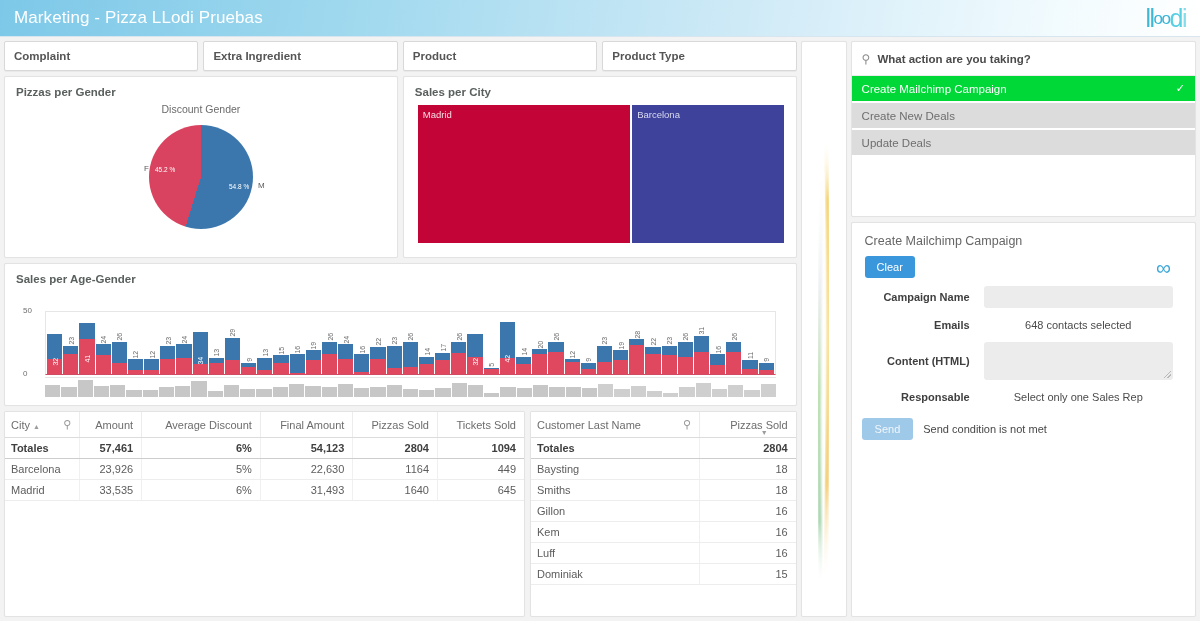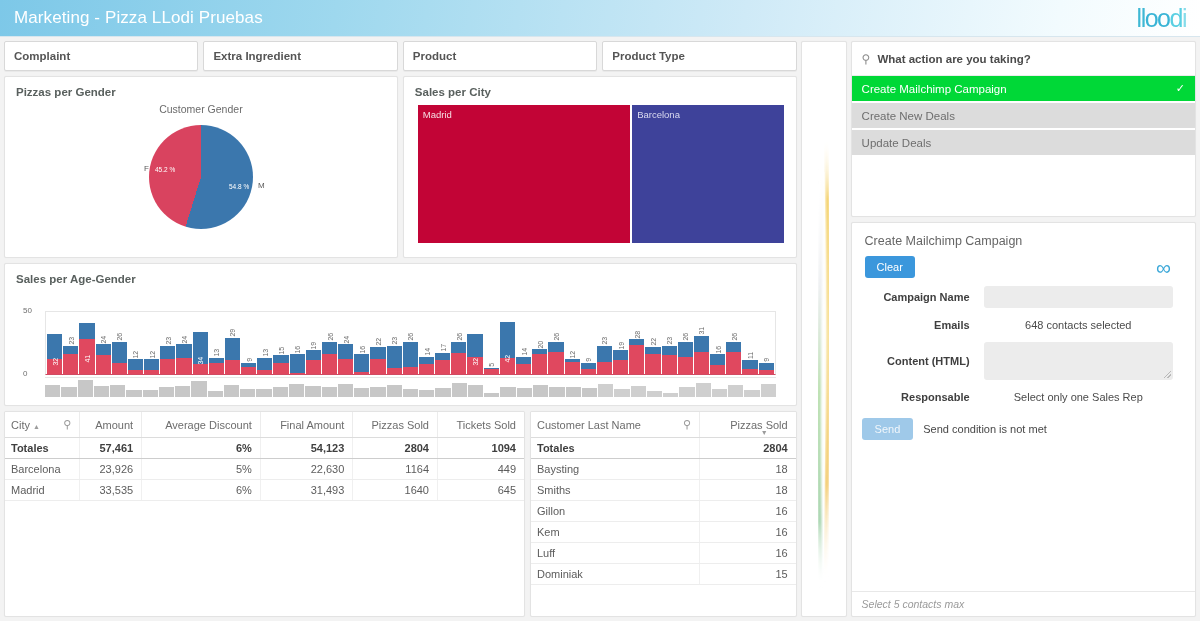--- a/index.html
+++ b/index.html
@@ -16,21 +16,21 @@
     height: 37px;
     background: linear-gradient(100deg, #7dc8e8 0%, #9ed8ee 28%, #cfeaf7 62%, #f2fbfe 88%, #ffffff 100%);
     display: flex; align-items: center; justify-content: space-between;
     padding: 0 14px;
     border-bottom: 1px solid #d7e6ee;
   }
   .header-title { font-size: 17px; color: #ffffff; letter-spacing: .1px; }
   .logo { display: flex; align-items: center; font-size: 25px; font-weight: 400;
           letter-spacing: -1.5px; line-height: 1; }
   .logo .l1 { color: #3fb8d4; }
-  .logo .oo { color: #39b4d6; margin: 12px 0px; font-size: 25px; }
+  .logo .oo { color: #39b4d6; margin: 12px 0px; font-size: 17px; }
   .logo .d  { color: #59cfe2; }
   .logo .i  { color: #86dcea; }
 
   
   .body-row { display: flex; height: 584px; padding: 4px 4px 4px 4px; gap: 4px; }
   .col-left { width: 794px; display: flex; flex-direction: column; gap: 5px; }
   .col-strip { width: 46px; }
   .col-right { width: 346px; display: flex; flex-direction: column; gap: 5px; }
 
   .card {
@@ -228,21 +228,21 @@
         <div class="filter-box">
           <span>Product Type</span>
         </div>
       </div>
 
       <div class="charts-row">
 
         <div class="card chart-card">
           <div class="card-title">Pizzas per Gender</div>
           <div class="pie-wrap">
-            <div class="pie-subtitle">Customer Gender</div>
+            <div class="pie-subtitle">Discount Gender</div>
             <div class="pie"></div>
             <div class="pie-lbl f">F</div>
             <div class="pie-val fv">45.2 %</div>
             <div class="pie-lbl m">M</div>
             <div class="pie-val mv">54.8 %</div>
           </div>
         </div>
 
         <div class="card chart-card">
           <div class="card-title">Sales per City</div>
@@ -712,17 +712,16 @@
             <div class="frm-lbl">Responsable</div>
             <div class="frm-val">Select only one Sales Rep</div>
           </div>
         </div>
 
         <div class="send-row">
           <button class="btn-send">Send</button>
           <div class="send-msg">Send condition is not met</div>
         </div>
 
-        <div class="camp-foot">Select 5 contacts max</div>
       </div>
     </div>
   </div>
 </div>
 
 </body></html>

